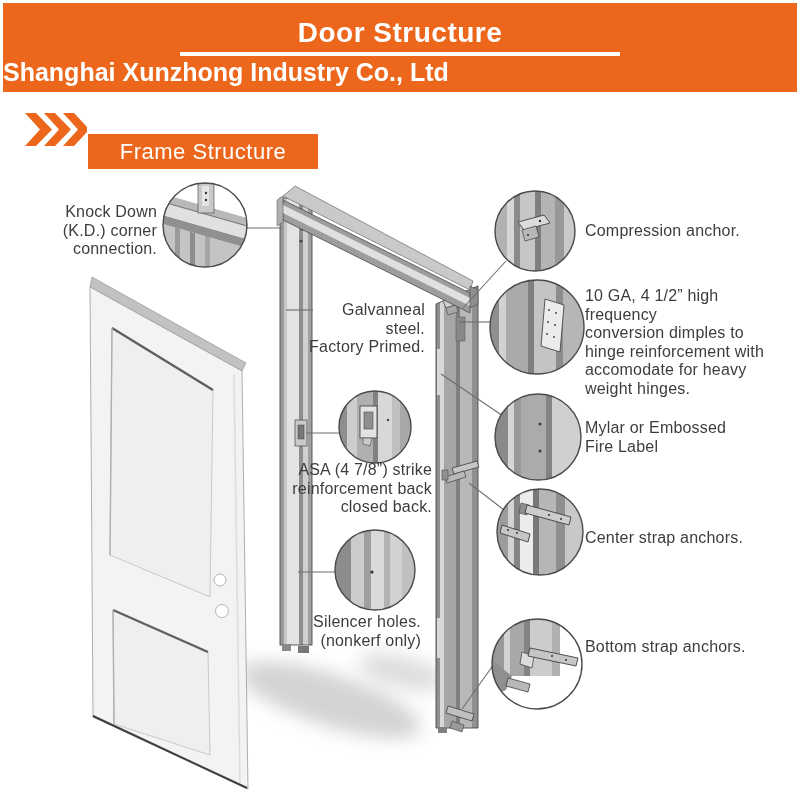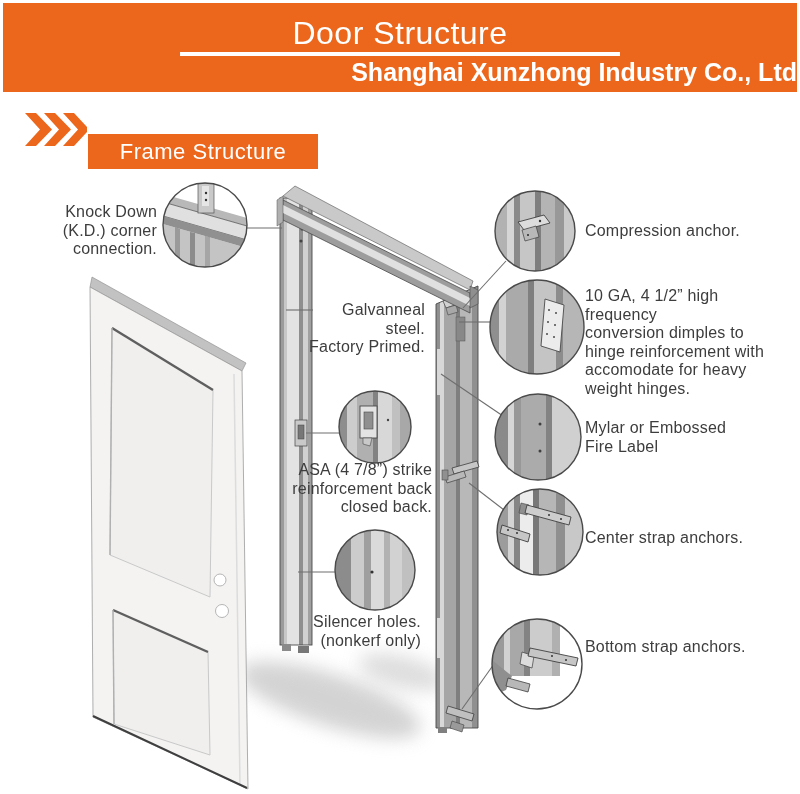--- a/index.html
+++ b/index.html
@@ -1,23 +1,23 @@
 <!DOCTYPE html>
 <html><head>
 <meta charset="utf-8">
 <style>
   html,body{margin:0;padding:0;background:#ffffff;}
   .page{position:relative;width:800px;height:794px;background:#fff;overflow:hidden;
         font-family:"Liberation Sans",sans-serif;}
   
   .banner{position:absolute;left:3px;top:3px;width:794px;height:89px;background:#EC671C;}
-  .banner-title{margin-top:15px;text-align:center;color:#fff;font-size:32px;font-weight:400;
+  .banner-title{margin-top:15px;text-align:center;color:#fff;font-size:28px;font-weight:700;
                 letter-spacing:.5px;line-height:30px;}
   .banner-rule{width:440px;height:4px;background:#fff;margin:4px auto 3px auto;}
-  .banner-subtitle{text-align:right;color:#fff;font-size:25px;font-weight:700;line-height:27px;}
+  .banner-subtitle{text-align:left;color:#fff;font-size:25px;font-weight:700;line-height:27px;}
   
   .section-row{position:absolute;left:25px;top:112px;height:35px;display:flex;align-items:center;}
   .chevrons{display:block;margin-right:1px;}
   .section-badge{width:230px;height:35px;background:#EC671C;color:#fff;font-size:22px;
                  display:flex;align-items:center;justify-content:center;letter-spacing:.5px;margin-top:44px;}
   
   .diagram{position:absolute;left:0;top:0;width:800px;height:794px;}
   
   .lbl{position:absolute;font-size:16px;line-height:18.5px;color:#3d3d3d;letter-spacing:.2px;}
   .lbl span{display:block;}

